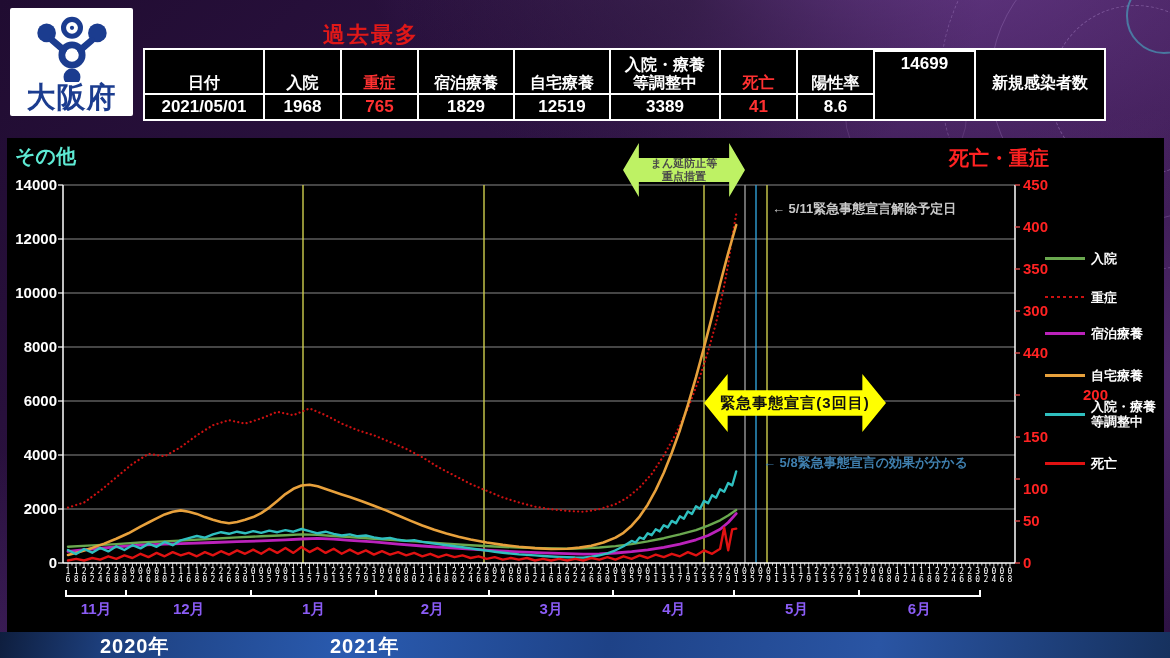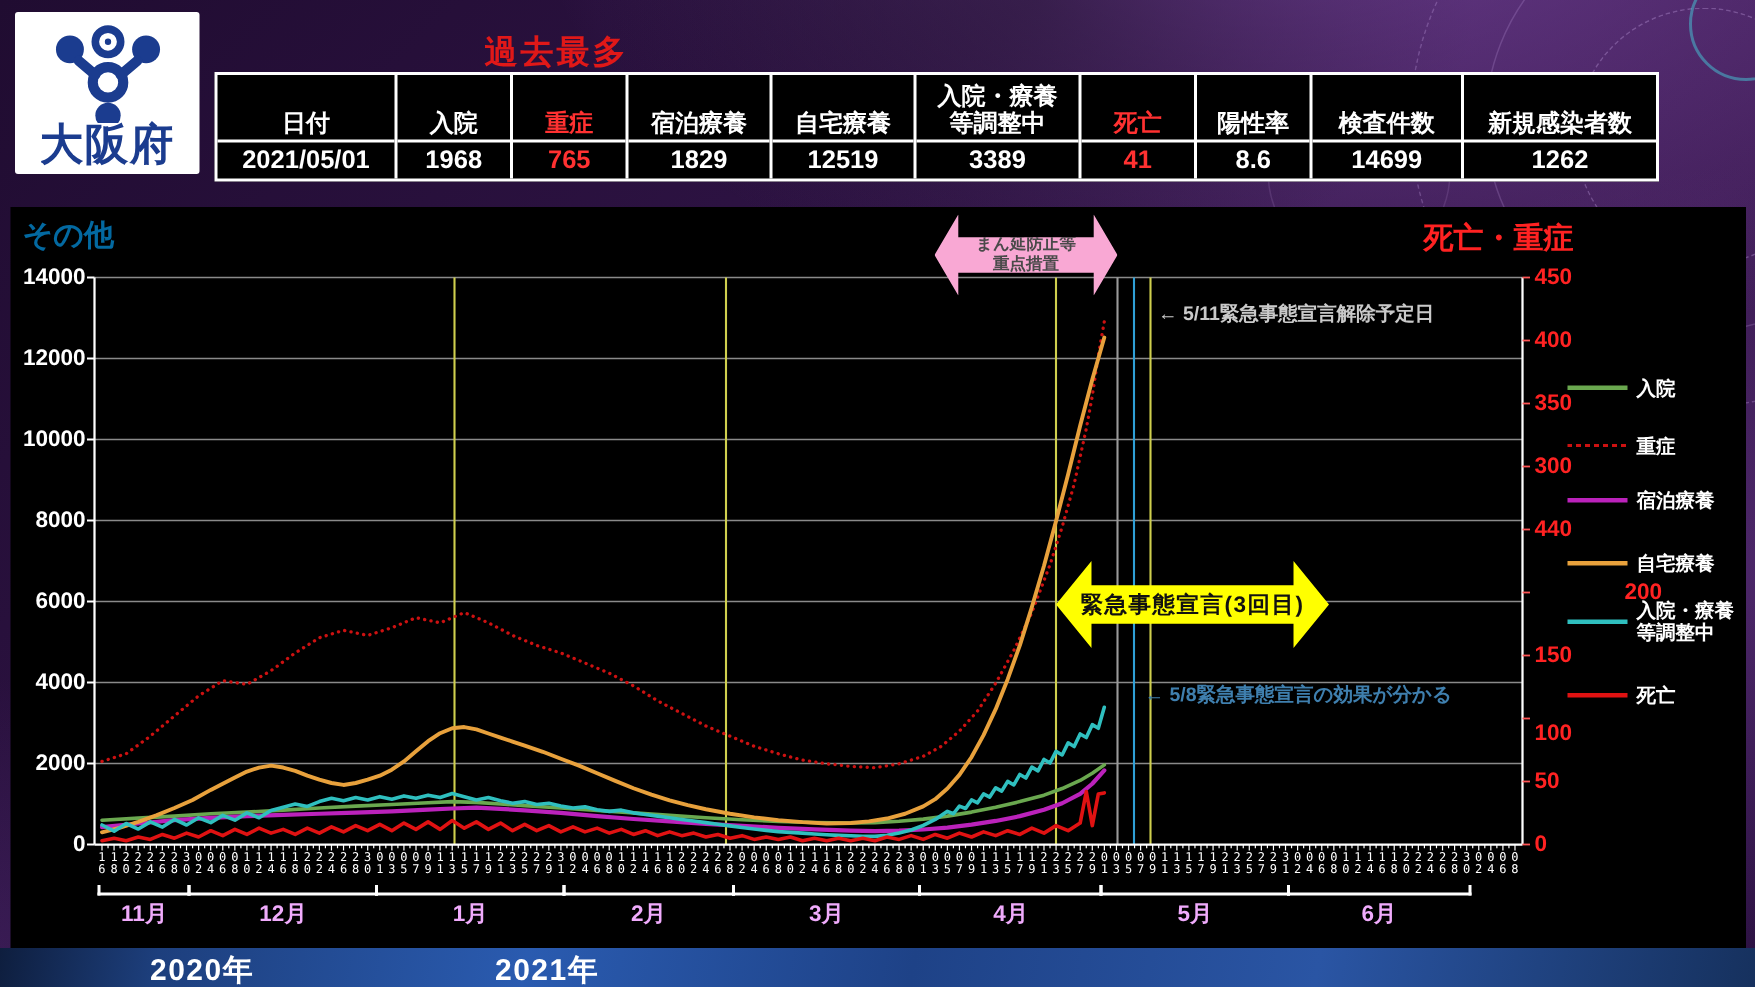--- a/index.html
+++ b/index.html
@@ -20,28 +20,28 @@
   .record{position:absolute;left:323px;top:20px;color:#e01818;font-size:22px;font-weight:bold;letter-spacing:2px;}
   .sumtable{position:absolute;left:143px;top:48px;display:flex;background:#000;border:2px solid #fff;}
   .tcol{display:flex;flex-direction:column;border-right:2px solid #fff;box-sizing:border-box;}
   .tcol:last-child{border-right:none;}
   .th{height:42px;display:flex;align-items:flex-end;justify-content:center;color:#fff;font-weight:bold;
       font-size:16px;line-height:18px;white-space:pre-line;text-align:center;padding-bottom:1px;}
   .td{height:24px;border-top:2px solid #fff;display:flex;align-items:center;justify-content:center;
       color:#fff;font-weight:bold;font-size:17px;}
   .red{color:#ff3131 !important;}
   .chart-panel{position:absolute;left:7px;top:138px;width:1157px;height:494px;background:#000;}
-  .axis-title-left{position:absolute;left:8px;top:5px;color:#0369a1;font-size:20px;font-weight:bold;}
+  .axis-title-left{position:absolute;left:8px;top:5px;color:#5eead4;font-size:20px;font-weight:bold;}
   .axis-title-right{position:absolute;left:942px;top:7px;color:#ff2222;font-size:20px;font-weight:bold;}
   .ylab{position:absolute;width:48px;text-align:right;color:#fff;font-size:15px;font-weight:bold;line-height:18px;}
   .yrlab{position:absolute;width:40px;text-align:left;color:#ff2222;font-size:15px;font-weight:bold;line-height:18px;}
   .xlab{position:absolute;color:#fff;font-size:8px;line-height:8px;white-space:pre;text-align:center;
         font-family:"DejaVu Sans Mono","Liberation Mono",monospace;}
   .mbracket{position:absolute;height:7px;border-left:2px solid #fff;border-right:2px solid #fff;border-bottom:2px solid #fff;box-sizing:border-box;}
-  .mlabel{position:absolute;color:#f0abfc;font-size:15px;font-weight:bold;text-align:center;}
+  .mlabel{position:absolute;color:#8b5cf6;font-size:15px;font-weight:bold;text-align:center;}
   .arrow{position:absolute;display:flex;align-items:center;justify-content:center;font-weight:bold;
          clip-path:polygon(0% 50%,13% 0%,13% 28%,87% 28%,87% 0%,100% 50%,87% 100%,87% 72%,13% 72%,13% 100%);
          font-size:15px;letter-spacing:1px;}
   .arrow.gray{font-size:11px;line-height:13px;white-space:pre-line;text-align:center;letter-spacing:0;}
   .note{position:absolute;font-size:13px;font-weight:bold;white-space:nowrap;}
   .legend-swatch{position:absolute;width:40px;height:3px;}
   .legend-label{position:absolute;color:#fff;font-size:13px;font-weight:bold;white-space:pre-line;line-height:15px;
                 display:flex;align-items:center;height:34px;}
   .footer-band{position:absolute;left:0;top:632px;width:1170px;height:26px;
     background:linear-gradient(100deg,#0e1e3e 0%,#1d3f7d 9%,#2a5bb0 30%,#1e4287 52%,#2a55a4 75%,#16315e 100%);}
@@ -101,26 +101,24 @@
     </div>
     <div class="tcol" style="width: 77px;">
       <div class="th red">死亡</div>
       <div class="td red">41</div>
     </div>
     <div class="tcol" style="width: 77px;">
       <div class="th">陽性率</div>
       <div class="td">8.6</div>
     </div>
     <div class="tcol" style="width: 101px;">
-      <div class="th">検査件数</div>
       <div class="td">14699</div>
     </div>
     <div class="tcol" style="width: 128px;">
       <div class="th">新規感染者数</div>
-      <div class="td">1262</div>
     </div>
   </div>
 
 <div class="chart-panel" id="chart-panel">
   <div class="axis-title-left">その他</div>
   <div class="axis-title-right">死亡・重症</div>
 <svg width="1157" height="494" style="position:absolute;left:0;top:0;">
       <line x1="56" y1="371" x2="1008" y2="371" stroke="#8a8a8a" stroke-width="1"></line>
       <line x1="56" y1="317" x2="1008" y2="317" stroke="#8a8a8a" stroke-width="1"></line>
       <line x1="56" y1="263" x2="1008" y2="263" stroke="#8a8a8a" stroke-width="1"></line>
@@ -674,21 +672,21 @@
     <div class="legend-swatch" style="left: 1038px; top: 194px; background: rgb(187, 34, 187);"></div>
     <div class="legend-label" style="left: 1084px; top: 178px;">宿泊療養</div>
     <div class="legend-swatch" style="left: 1038px; top: 236px; background: rgb(232, 161, 60);"></div>
     <div class="legend-label" style="left: 1084px; top: 220px;">自宅療養</div>
     <div class="legend-swatch" style="left: 1038px; top: 275px; background: rgb(47, 191, 191);"></div>
     <div class="legend-label" style="left: 1084px; top: 259px;">入院・療養
 等調整中</div>
     <div class="legend-swatch" style="left: 1038px; top: 324px; background: rgb(224, 18, 18);"></div>
     <div class="legend-label" style="left: 1084px; top: 308px;">死亡</div>
     <div class="arrow" style="left: 697px; top: 236px; width: 182px; height: 58px; background: rgb(255, 255, 0); color: rgb(17, 17, 17);">緊急事態宣言(3回目)</div>
-    <div class="arrow gray" style="left: 616px; top: 5px; width: 122px; height: 54px; background: #f9a8d4; color: rgb(74, 74, 74);">まん延防止等
+    <div class="arrow gray" style="left: 616px; top: 5px; width: 122px; height: 54px; background: #bef264; color: rgb(74, 74, 74);">まん延防止等
 重点措置</div>
     <div class="note" style="left: 765px; top: 62px; color: rgb(201, 201, 201);">←  5/11緊急事態宣言解除予定日</div>
     <div class="note" style="left: 756px; top: 316px; color: rgb(63, 127, 174);">←  5/8緊急事態宣言の効果が分かる</div>
   </div>
 
 <div class="footer-band">
   <div class="year-label" style="left:100px;">2020年</div>
   <div class="year-label" style="left:330px;">2021年</div>
 </div>
 

